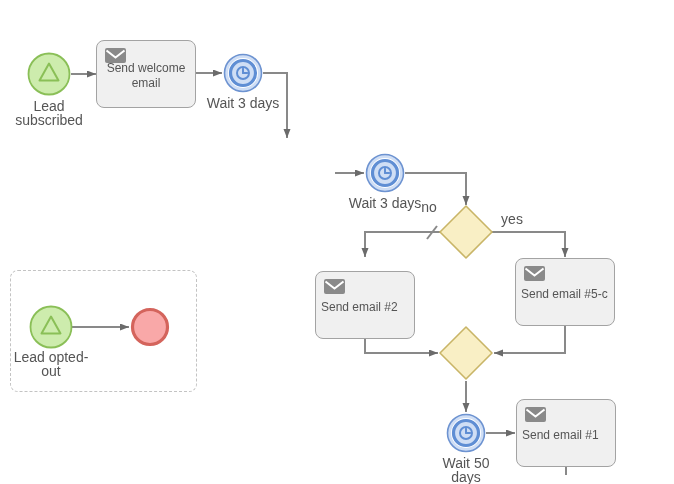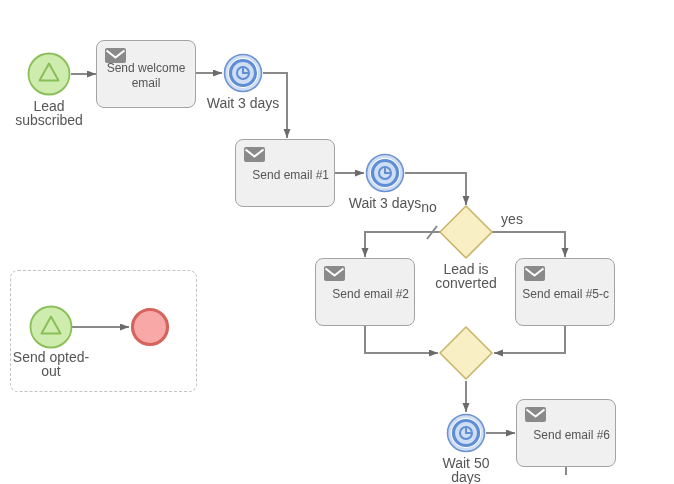--- a/index.html
+++ b/index.html
@@ -6,21 +6,21 @@
   .canvas{
     position:relative;width:674px;height:484px;background:#ffffff;
     font-family:"Liberation Sans",sans-serif;overflow:hidden;
   }
   .edge-layer{position:absolute;left:0;top:0;width:674px;height:484px;}
   .edge{fill:none;stroke:#898989;stroke-width:2;}
   .node{position:absolute;}
   .task{
     position:absolute;width:100px;height:68px;box-sizing:border-box;
     background:#f0f0f0;border:1.5px solid #a3a3a3;border-radius:8px;
-    display:flex;align-items:center;justify-content:flex-end;
+    display:flex;align-items:center;justify-content:flex-start;
   }
   .task-label{
     font-size:12px;line-height:15px;color:#555555;text-align:center;
     padding:0 5px;margin-top:4px;
   }
   .mail{position:absolute;left:8px;top:7px;}
   .lbl{
     position:absolute;font-size:14px;line-height:14px;color:#555555;
     text-align:center;white-space:normal;
   }
@@ -78,48 +78,40 @@
     <circle cx="20" cy="20" r="15" fill="#ffffff"></circle>
     <circle cx="20" cy="20" r="12.5" fill="#cfdef5" stroke="#5f8ed4" stroke-width="3.2"></circle>
     <g stroke="#5f8ed4" fill="none" stroke-linecap="round">
       <circle cx="20" cy="20" r="6" stroke-width="2"></circle>
       <path d="M20,20 L20,15.6" stroke-width="2"></path>
       <path d="M20,20 L24.2,20" stroke-width="2"></path>
     </g>
   </svg>
   <div class="lbl" style="left:203px;top:96px;width:80px">Wait 3 days</div>
 
-  <div class="task" style="left:235px;top:139px">
-    <svg class="mail" width="21" height="15" viewBox="0 0 21 15">
-      <rect x="0" y="0" width="21" height="15" rx="2" fill="#8a8a8a"></rect>
-      <polyline points="1.5,2.5 10.5,9.5 19.5,2.5" fill="none" stroke="#ffffff" stroke-width="2"></polyline>
-    </svg>
-    <span class="task-label">Send email #1</span>
-  </div>
 
   <svg class="node" style="left:365px;top:153px" width="40" height="40" viewBox="0 0 40 40">
     <circle cx="20" cy="20" r="18.5" fill="#cfdef5" stroke="#6d93d1" stroke-width="1.6"></circle>
     <circle cx="20" cy="20" r="15" fill="#ffffff"></circle>
     <circle cx="20" cy="20" r="12.5" fill="#cfdef5" stroke="#5f8ed4" stroke-width="3.2"></circle>
     <g stroke="#5f8ed4" fill="none" stroke-linecap="round">
       <circle cx="20" cy="20" r="6" stroke-width="2"></circle>
       <path d="M20,20 L20,15.6" stroke-width="2"></path>
       <path d="M20,20 L24.2,20" stroke-width="2"></path>
     </g>
   </svg>
   <div class="lbl" style="left:345px;top:196px;width:80px">Wait 3 days</div>
 
   <svg class="node" style="left:438px;top:204px" width="56" height="56" viewBox="0 0 56 56">
     <polygon points="28,2 54,28 28,54 2,28" fill="#f9efc5" stroke="#c9b567" stroke-width="1.6" stroke-linejoin="round"></polygon>
   </svg>
-  <div class="lbl" style="left:434px;top:262px;width:64px">Lead is converted</div>
   <div class="lbl" style="left:415px;top:200px;width:28px">no</div>
   <div class="lbl" style="left:498px;top:212px;width:28px">yes</div>
 
-  <div class="task" style="left:315px;top:258px">
+  <div class="task" style="left:315px;top:271px">
     <svg class="mail" width="21" height="15" viewBox="0 0 21 15">
       <rect x="0" y="0" width="21" height="15" rx="2" fill="#8a8a8a"></rect>
       <polyline points="1.5,2.5 10.5,9.5 19.5,2.5" fill="none" stroke="#ffffff" stroke-width="2"></polyline>
     </svg>
     <span class="task-label">Send email #2</span>
   </div>
 
   <div class="task" style="left:515px;top:258px">
     <svg class="mail" width="21" height="15" viewBox="0 0 21 15">
       <rect x="0" y="0" width="21" height="15" rx="2" fill="#8a8a8a"></rect>
@@ -142,26 +134,26 @@
       <path d="M20,20 L24.2,20" stroke-width="2"></path>
     </g>
   </svg>
   <div class="lbl" style="left:426px;top:456px;width:80px">Wait 50 days</div>
 
   <div class="task" style="left:516px;top:399px">
     <svg class="mail" width="21" height="15" viewBox="0 0 21 15">
       <rect x="0" y="0" width="21" height="15" rx="2" fill="#8a8a8a"></rect>
       <polyline points="1.5,2.5 10.5,9.5 19.5,2.5" fill="none" stroke="#ffffff" stroke-width="2"></polyline>
     </svg>
-    <span class="task-label">Send email #6</span>
+    <span class="task-label">Send email #1</span>
   </div>
 
   <svg class="node" style="left:29px;top:305px" width="44" height="44" viewBox="0 0 44 44">
     <circle cx="22" cy="22" r="20.5" fill="#cdecad" stroke="#8abf57" stroke-width="1.8"></circle>
     <polygon points="22,11.5 31.5,28.5 12.5,28.5" fill="none" stroke="#8abf57" stroke-width="2" stroke-linejoin="round"></polygon>
   </svg>
-  <div class="lbl" style="left:6px;top:350px;width:90px">Send opted-out</div>
+  <div class="lbl" style="left:6px;top:350px;width:90px">Lead opted-out</div>
 
   <svg class="node" style="left:130px;top:307px" width="40" height="40" viewBox="0 0 40 40">
     <circle cx="20" cy="20" r="17.5" fill="#f9a8a8" stroke="#d4645c" stroke-width="3.2"></circle>
   </svg>
 
 </div>
 
 </body></html>

